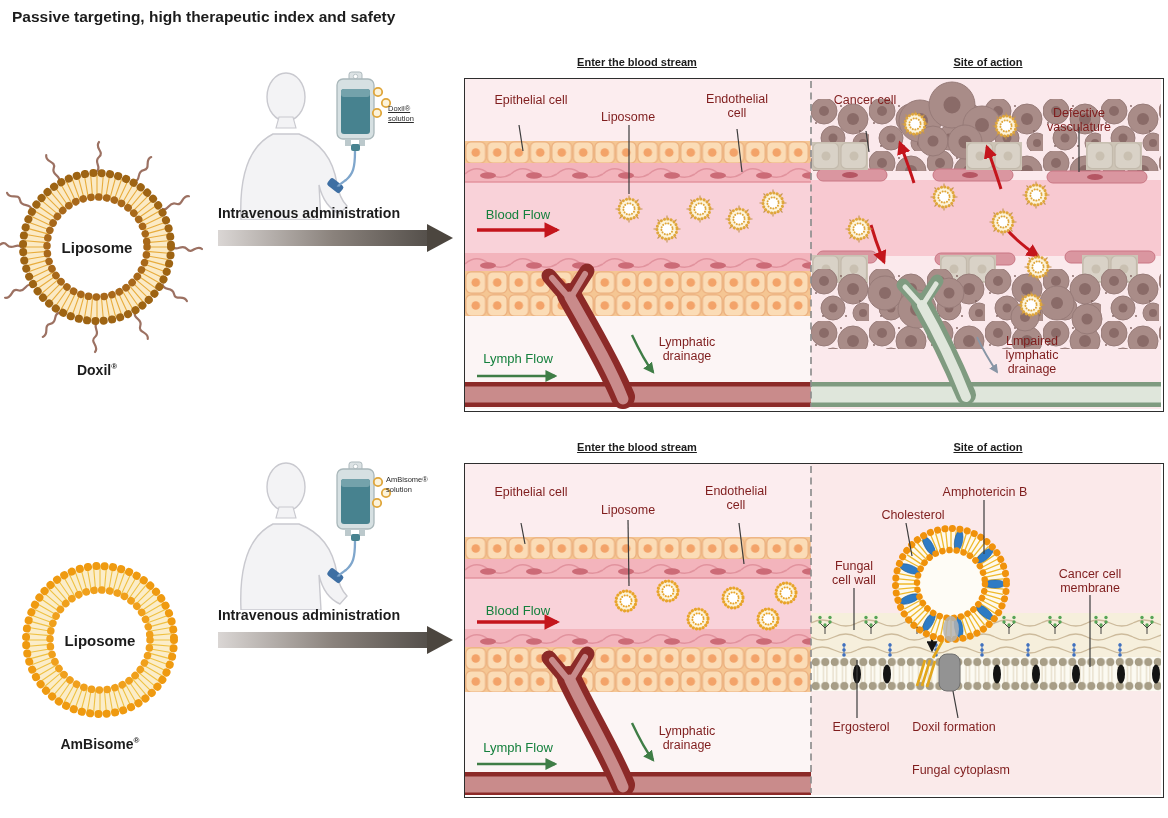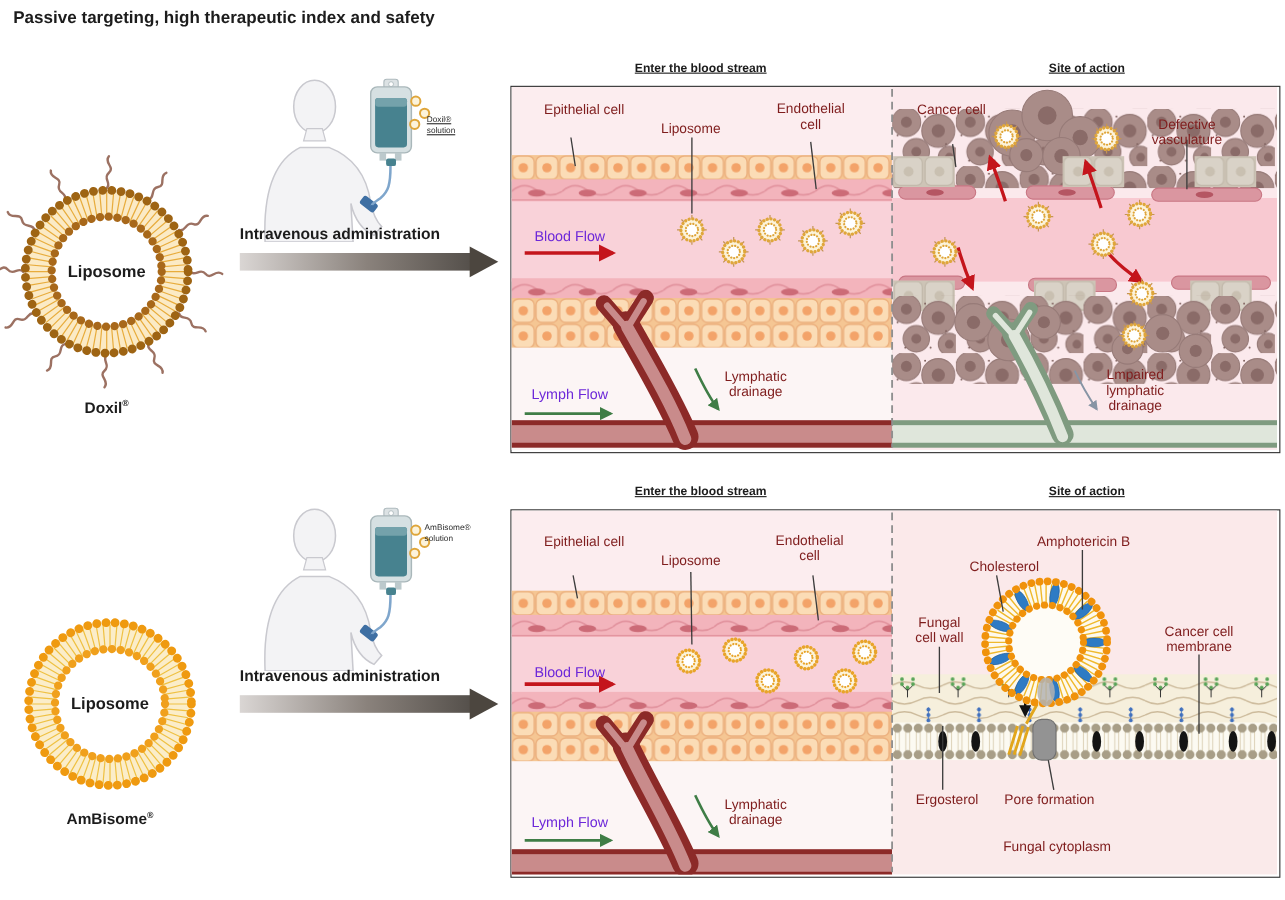--- a/index.html
+++ b/index.html
@@ -3,21 +3,21 @@
 <meta charset="utf-8">
 <style>
   html,body{margin:0;padding:0;background:#ffffff;}
   #page{position:relative;width:1168px;height:818px;background:#ffffff;
         font-family:"Liberation Sans",sans-serif;color:#1c1c1c;overflow:hidden;}
   .title{position:absolute;left:12px;top:8px;font-weight:bold;font-size:15.5px;}
   .hdr{position:absolute;font-weight:bold;font-size:11px;transform:translateX(-50%);white-space:nowrap;text-decoration:underline;}
   .lbl{position:absolute;font-size:12.5px;line-height:1.12;text-align:center;
        transform:translateX(-50%);color:#7f1d1d;}
   .nw{white-space:nowrap;}
-  .red{color:#6d28d9;font-size:13px;}
+  .red{color:#15803d;font-size:13px;}
   .box{position:absolute;border:1.7px solid #2e2e2e;box-sizing:border-box;background:transparent;}
   .box > svg{position:absolute;left:0;top:0;}
   .admin{position:absolute;font-weight:bold;font-size:14.2px;white-space:nowrap;}
   .arrowbar{position:absolute;height:16px;background:linear-gradient(90deg,#DAD6D4,#8A827C 55%,#55504B);}
   .arrowbar:after{content:"";position:absolute;right:-25px;top:-6.5px;width:0;height:0;
        border-left:26px solid #4C463F;border-top:14.5px solid transparent;border-bottom:14.5px solid transparent;}
   .drug{position:absolute;font-weight:bold;font-size:14px;transform:translateX(-50%);white-space:nowrap;}
   .drug sup,.sol sup{font-size:8px;}
   .lipolbl{position:absolute;font-weight:bold;font-size:15px;transform:translate(-50%,-50%);white-space:nowrap;}
   .sol{position:absolute;font-size:7.5px;line-height:1.3;color:#2b2b2b;width:46px;}
@@ -479,17 +479,17 @@
     <div class="lbl nw" style="left:163px;top:39px;">Liposome</div>
     <div class="lbl" style="left:271px;top:20px;width:82px;">Endothelial cell</div>
     <div class="lbl red nw" style="left:53px;top:140px;">Blood Flow</div>
     <div class="lbl red nw" style="left:53px;top:277px;">Lymph Flow</div>
     <div class="lbl" style="left:222px;top:260px;width:90px;">Lymphatic drainage</div>
     <div class="lbl nw" style="left:520px;top:21px;">Amphotericin B</div>
     <div class="lbl nw" style="left:448px;top:44px;">Cholesterol</div>
     <div class="lbl" style="left:389px;top:95px;width:58px;">Fungal cell wall</div>
     <div class="lbl" style="left:625px;top:103px;width:92px;">Cancer cell membrane</div>
     <div class="lbl nw" style="left:396px;top:256px;">Ergosterol</div>
-    <div class="lbl nw" style="left:489px;top:256px;">Pore formation</div>
+    <div class="lbl nw" style="left:489px;top:256px;">Doxil formation</div>
     <div class="lbl nw" style="left:496px;top:299px;">Fungal cytoplasm</div>
   </div>
 
 </div>
 
 </body></html>

